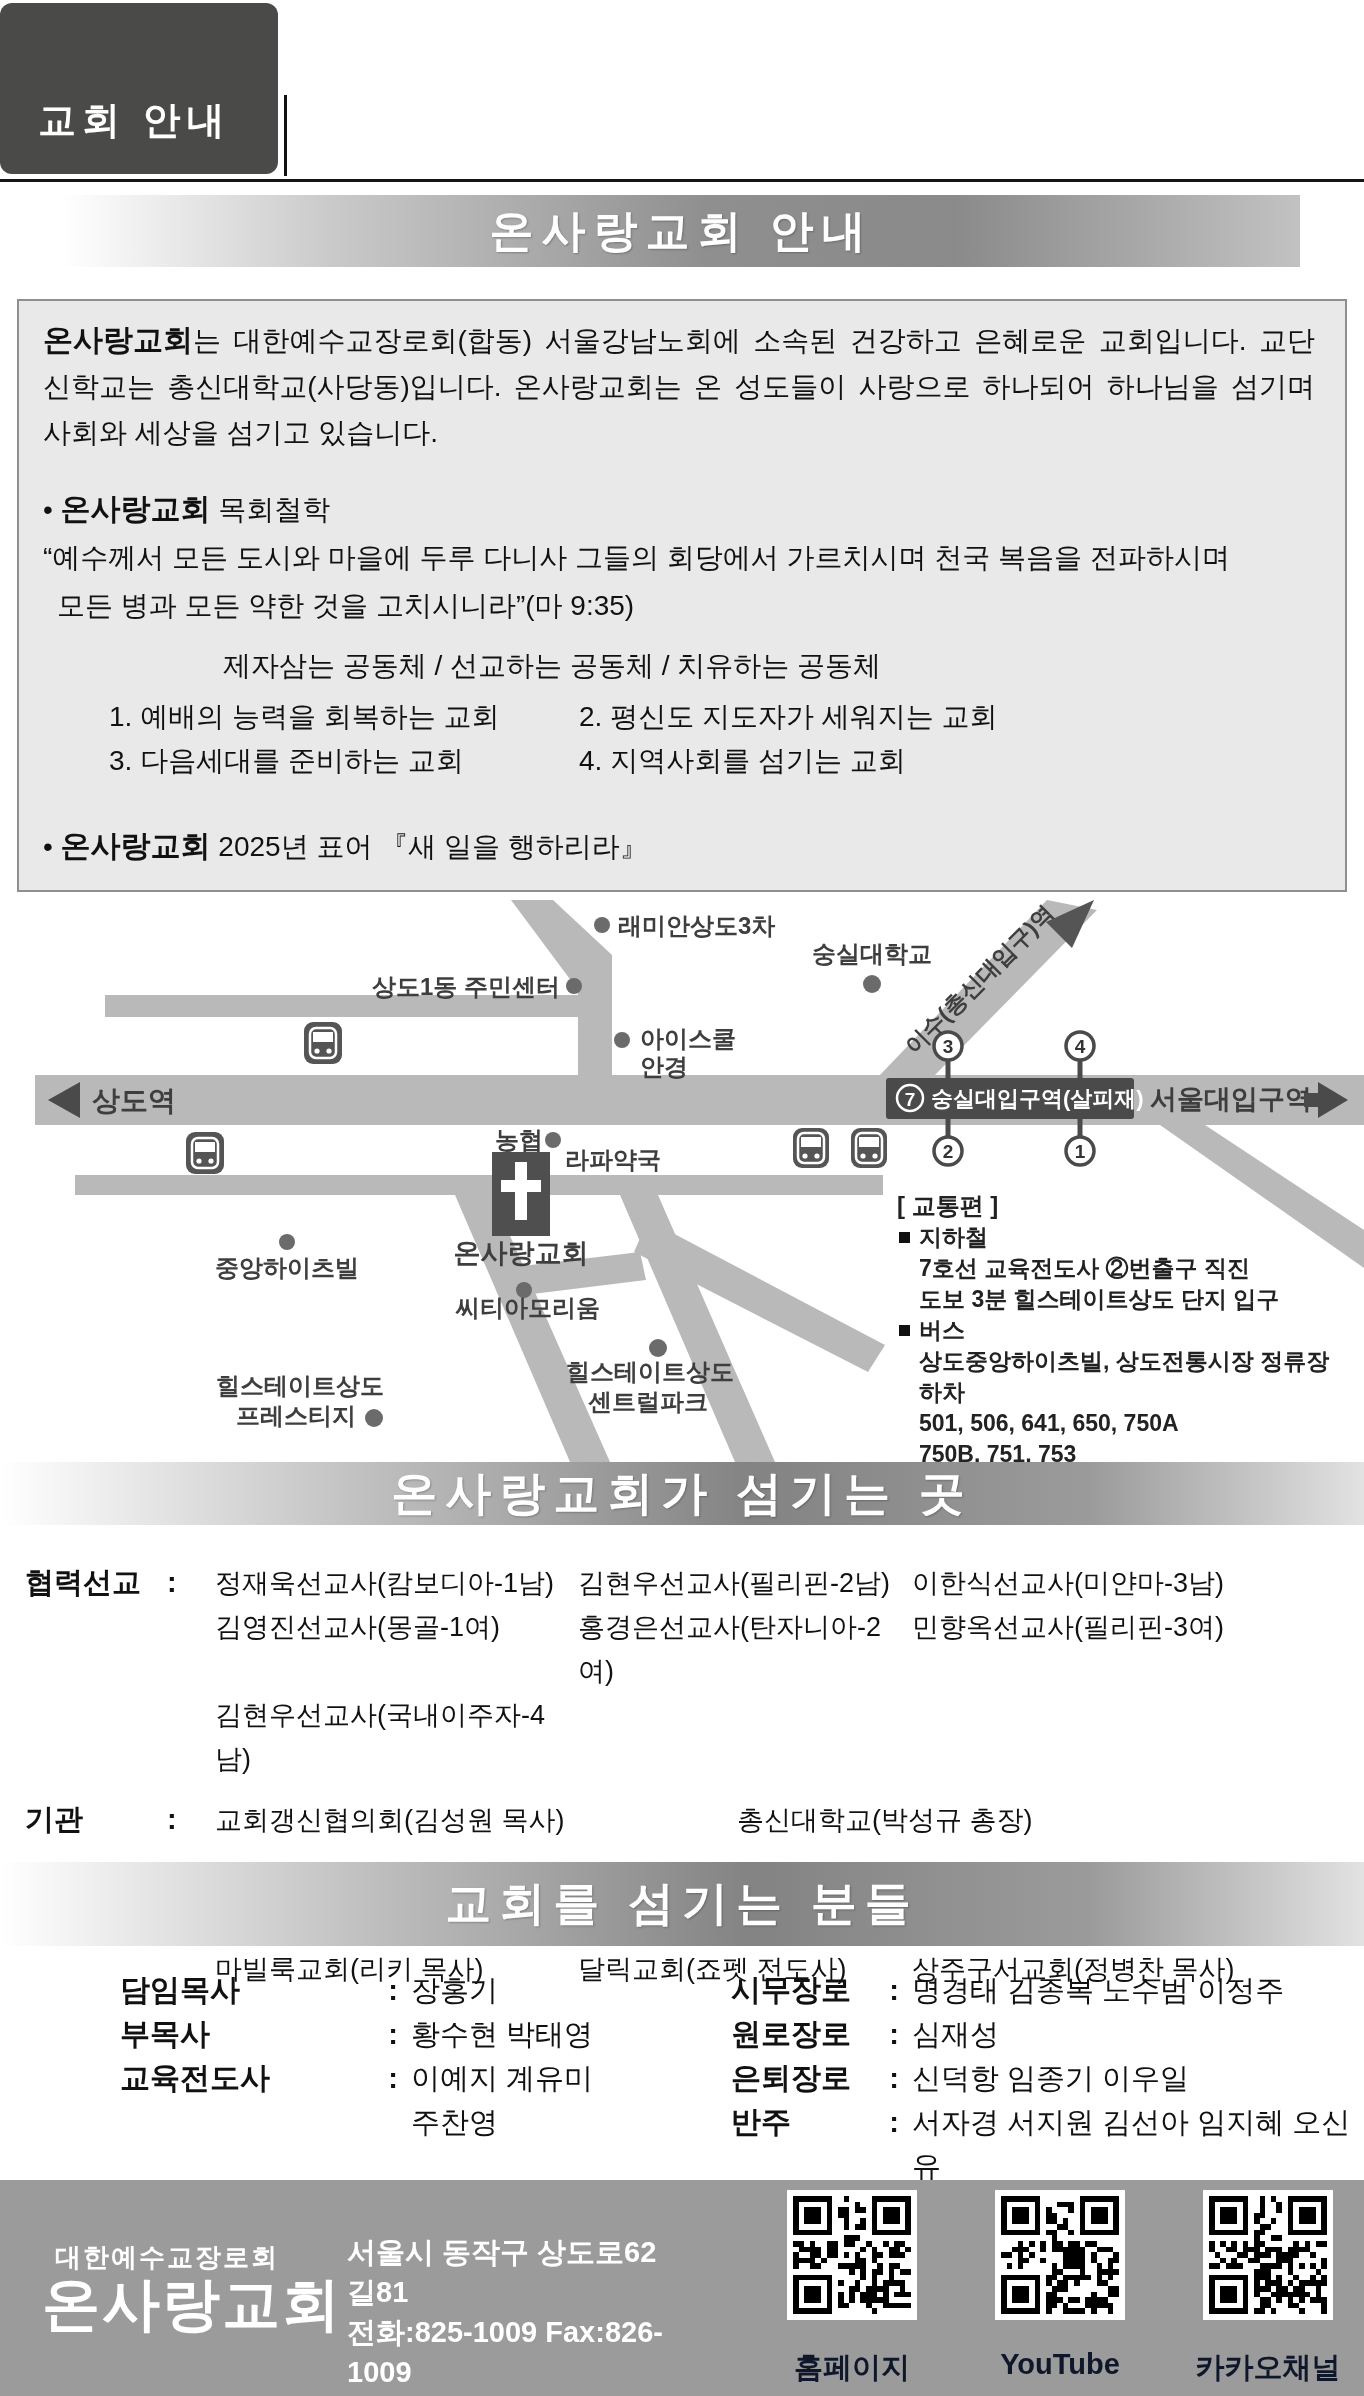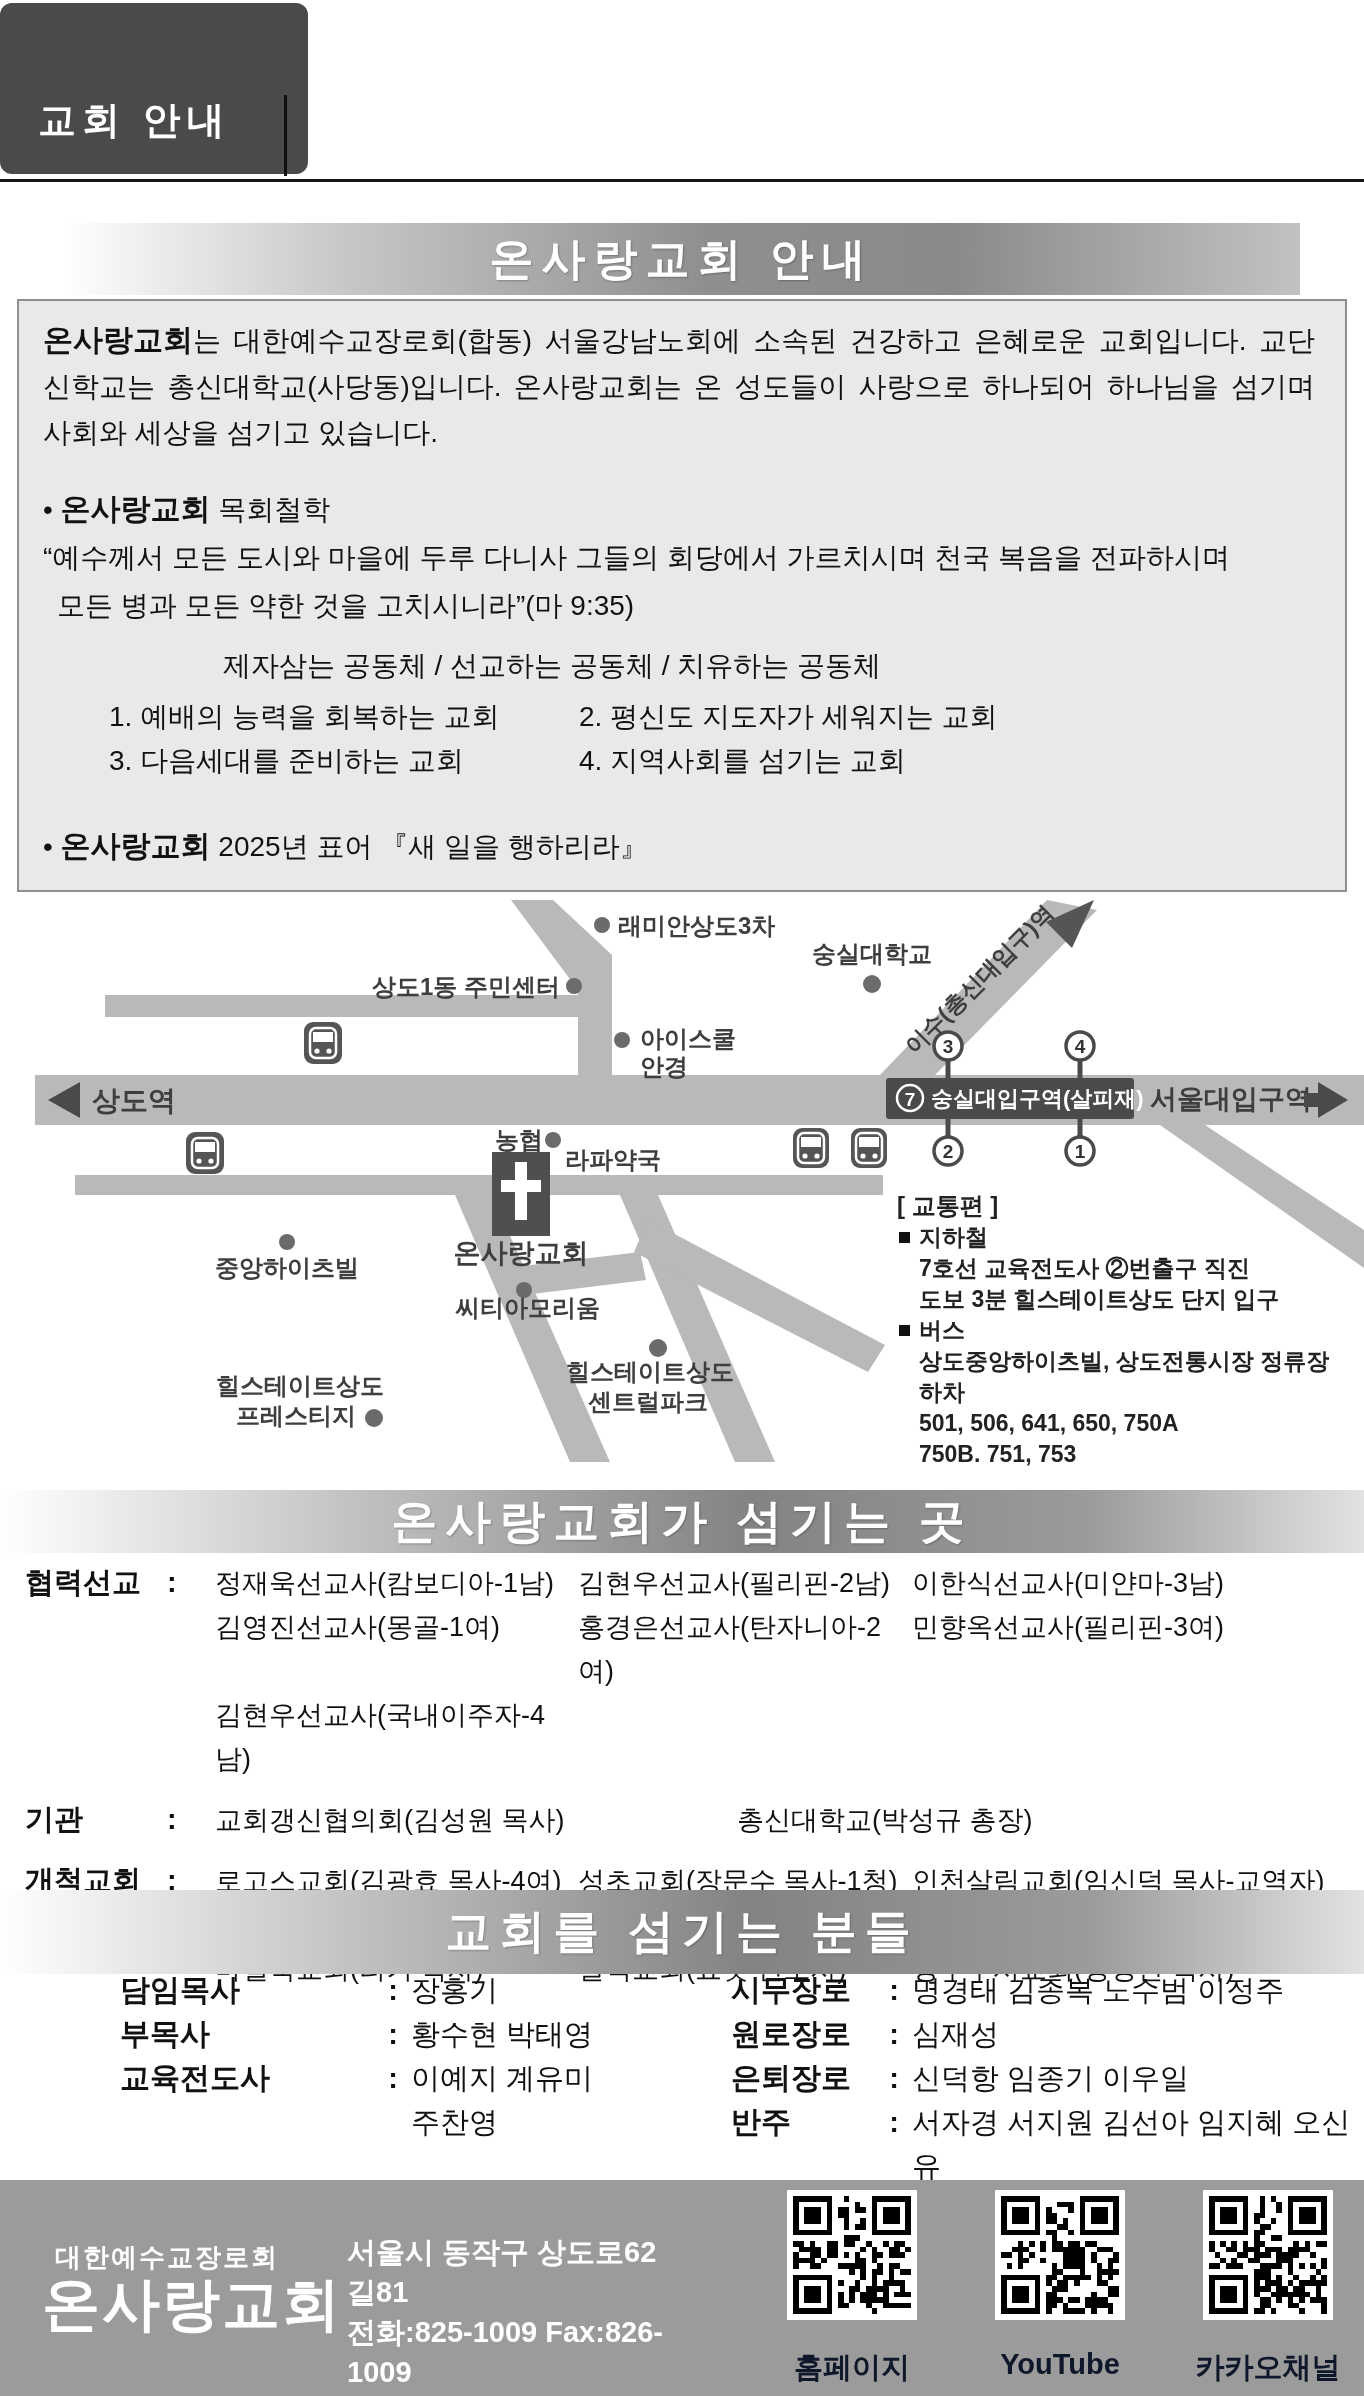--- a/index.html
+++ b/index.html
@@ -1,28 +1,28 @@
 <!DOCTYPE html>
 <html><head>
 <meta charset="utf-8">
 <style>
   html,body{margin:0;padding:0;}
   body{width:1364px;height:2396px;position:relative;background:#fff;overflow:hidden;
        font-family:"Liberation Sans",sans-serif;color:#111;}
   .abs{position:absolute;}
 
   
-  #header-tab{left:0;top:3px;width:308px;height:171px;background:#4a4a48;border-radius:12px;
+  #header-tab{left:0;top:3px;width:278px;height:171px;background:#4a4a48;border-radius:12px;
     display:flex;align-items:flex-end;padding:0 16px 28px 38px;box-sizing:border-box;}
   #header-tab .t{color:#fff;font-size:38px;font-weight:bold;letter-spacing:6px;}
   #header-vline{left:284px;top:95px;width:3px;height:81px;background:#111;}
   #header-hline{left:0;top:179px;width:1364px;height:3px;background:#151515;}
 
   
-  .gbar{display:flex;align-items:center;justify-content:center;margin-top:28px;}
+  .gbar{display:flex;align-items:center;justify-content:center;}
   .gbar .t{color:#fff;font-weight:bold;letter-spacing:8px;text-shadow:1px 1px 2px rgba(0,0,0,.25);}
   #title-banner{left:63px;top:195px;width:1237px;height:72px;
     background:linear-gradient(90deg,#ffffff 0%,#c9c9c9 22%,#8f8f8f 52%,#8a8a8a 72%,#c2c2c2 100%);}
   #title-banner .t{font-size:44px;}
   #bar-serving{left:0;top:1462px;width:1364px;height:63px;
     background:linear-gradient(90deg,#ffffff 0%,#bdbdbd 28%,#838383 55%,#9b9b9b 80%,#e2e2e2 100%);}
   #bar-serving .t{font-size:46px;}
   #bar-people{left:0;top:1862px;width:1364px;height:84px;
     background:linear-gradient(90deg,#ffffff 0%,#bdbdbd 28%,#838383 55%,#9b9b9b 80%,#e2e2e2 100%);}
   #bar-people .t{font-size:46px;}

